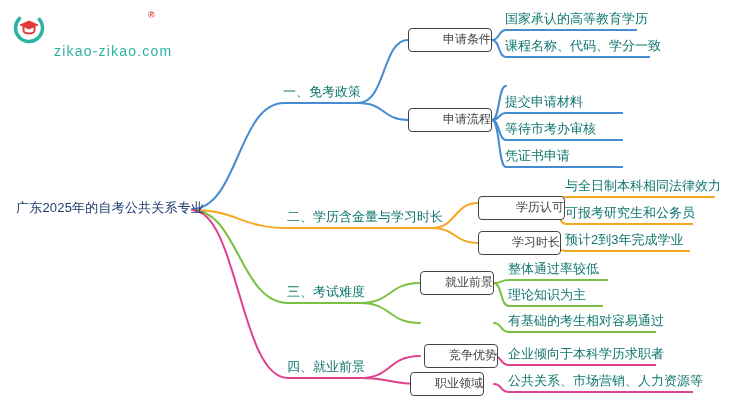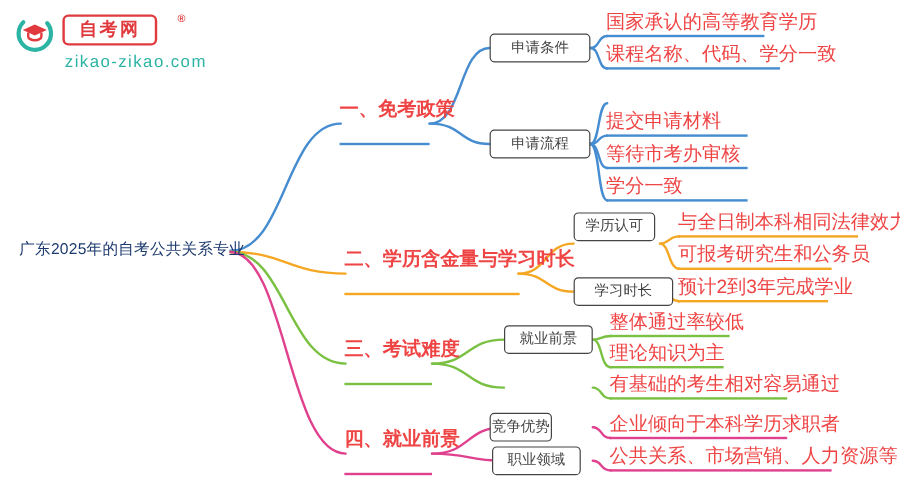--- a/index.html
+++ b/index.html
@@ -3,26 +3,26 @@
 <meta charset="utf-8">
 <style>
   *{margin:0;padding:0;box-sizing:border-box}
   html,body{background:#fff}
   body{font-family:"Liberation Sans","DejaVu Sans",sans-serif}
   .stage{position:relative;width:750px;height:410px;background:#ffffff;overflow:hidden}
   .links{position:absolute;left:0;top:0;width:750px;height:410px}
   .links path{fill:none;stroke-width:2;stroke-linecap:round}
   .p-b1{stroke:#468CD0}.p-b2{stroke:#F5A623}.p-b3{stroke:#7AC143}.p-b4{stroke:#E0418E}
 
-  .node{position:absolute;font-size:16px;line-height:18px;color:#ef4444;white-space:nowrap}
-  .lbl{font-weight:bold;padding-bottom:18px;border-bottom:2px solid}
+  .node{position:absolute;font-size:13px;line-height:18px;color:#0f766e;white-space:nowrap}
+  .lbl{font-weight:normal;padding-bottom:1px;border-bottom:2px solid}
   .leaf{padding-bottom:1px;border-bottom:2px solid}
   .b1{border-color:#468CD0}.b2{border-color:#F5A623}.b3{border-color:#7AC143}.b4{border-color:#E0418E}
 
-  .box{position:absolute;height:24px;line-height:21px;text-align:center;font-size:12px;
+  .box{position:absolute;height:24px;line-height:21px;text-align:right;font-size:12px;
        color:#444;background:#fff;border:1.5px solid;border-radius:4px;white-space:nowrap}
 
   .root{position:absolute;left:16px;top:199px;font-size:13px;font-weight:normal;
         color:#1D3A6E;white-space:nowrap;letter-spacing:.2px}
 
   .logo{position:absolute;left:12px;top:8px;width:180px;height:58px}
   .logo-icon{position:absolute;left:0;top:3px}
   .logo-box{position:absolute;left:40px;top:4px;border:2px solid #E03A3E;border-radius:5px;
             padding:1px 12px;color:#E03A3E;font-size:15px;font-weight:bold;letter-spacing:2px;
             line-height:20px;background:#fff}
@@ -70,47 +70,44 @@
       <path class="p-b4" d="M494,384 C502,384 500,392 509,392"></path>
     </g>
   </svg>
 
   <div class="logo">
     <svg class="logo-icon" width="34" height="34" viewBox="0 0 34 34">
       <circle cx="17" cy="17" r="13.5" fill="none" stroke="#2BB3A3" stroke-width="3.5" stroke-dasharray="62 23" stroke-linecap="round" transform="rotate(-40 17 17)"></circle>
       <polygon points="17,9.5 27,14 17,18.5 7,14" fill="#E03A3E"></polygon>
       <path d="M11.5,16 v3.5 a5.5,3 0 0 0 11,0 V16" fill="none" stroke="#E03A3E" stroke-width="2"></path>
     </svg>
-    <div class="logo-box">
-      <span>自考网</span>
-    </div>
     <span class="logo-reg">®</span>
     <div class="logo-sub">zikao-zikao.com</div>
   </div>
 
   <div class="root">广东2025年的自考公共关系专业</div>
 
   <div class="node lbl b1" style="left:283px;top:83px;width:75px">一、免考政策</div>
   <div class="node lbl b2" style="left:287px;top:208px;width:146px">二、学历含金量与学习时长</div>
   <div class="node lbl b3" style="left:287px;top:283px;width:73px">三、考试难度</div>
   <div class="node lbl b4" style="left:287px;top:358px;width:73px">四、就业前景</div>
 
   <div class="box b1" style="left:408px;top:28px;width:84px">申请条件</div>
   <div class="box b1" style="left:408px;top:108px;width:84px">申请流程</div>
-  <div class="box b2" style="left:478px;top:177px;width:68px">学历认可</div>
+  <div class="box b2" style="left:478px;top:196px;width:87px">学历认可</div>
   <div class="box b2" style="left:478px;top:231px;width:83px">学习时长</div>
   <div class="box b3" style="left:420px;top:271px;width:74px">就业前景</div>
-  <div class="box b4" style="left:408px;top:344px;width:52px">竞争优势</div>
+  <div class="box b4" style="left:424px;top:344px;width:74px">竞争优势</div>
   <div class="box b4" style="left:410px;top:372px;width:74px">职业领域</div>
 
   <div class="node leaf b1" style="left:505px;top:10px;width:132px">国家承认的高等教育学历</div>
   <div class="node leaf b1" style="left:505px;top:37px;width:145px">课程名称、代码、学分一致</div>
   <div class="node leaf b1" style="left:505px;top:93px;width:118px">提交申请材料</div>
   <div class="node leaf b1" style="left:505px;top:120px;width:118px">等待市考办审核</div>
-  <div class="node leaf b1" style="left:505px;top:147px;width:118px">学分一致</div>
+  <div class="node leaf b1" style="left:505px;top:147px;width:118px">凭证书申请</div>
 
   <div class="node leaf b2" style="left:565px;top:177px;width:150px">与全日制本科相同法律效力</div>
   <div class="node leaf b2" style="left:565px;top:204px;width:128px">可报考研究生和公务员</div>
   <div class="node leaf b2" style="left:565px;top:231px;width:125px">预计2到3年完成学业</div>
 
   <div class="node leaf b3" style="left:508px;top:260px;width:100px">整体通过率较低</div>
   <div class="node leaf b3" style="left:508px;top:286px;width:95px">理论知识为主</div>
   <div class="node leaf b3" style="left:508px;top:312px;width:148px">有基础的考生相对容易通过</div>
 
   <div class="node leaf b4" style="left:508px;top:345px;width:148px">企业倾向于本科学历求职者</div>

